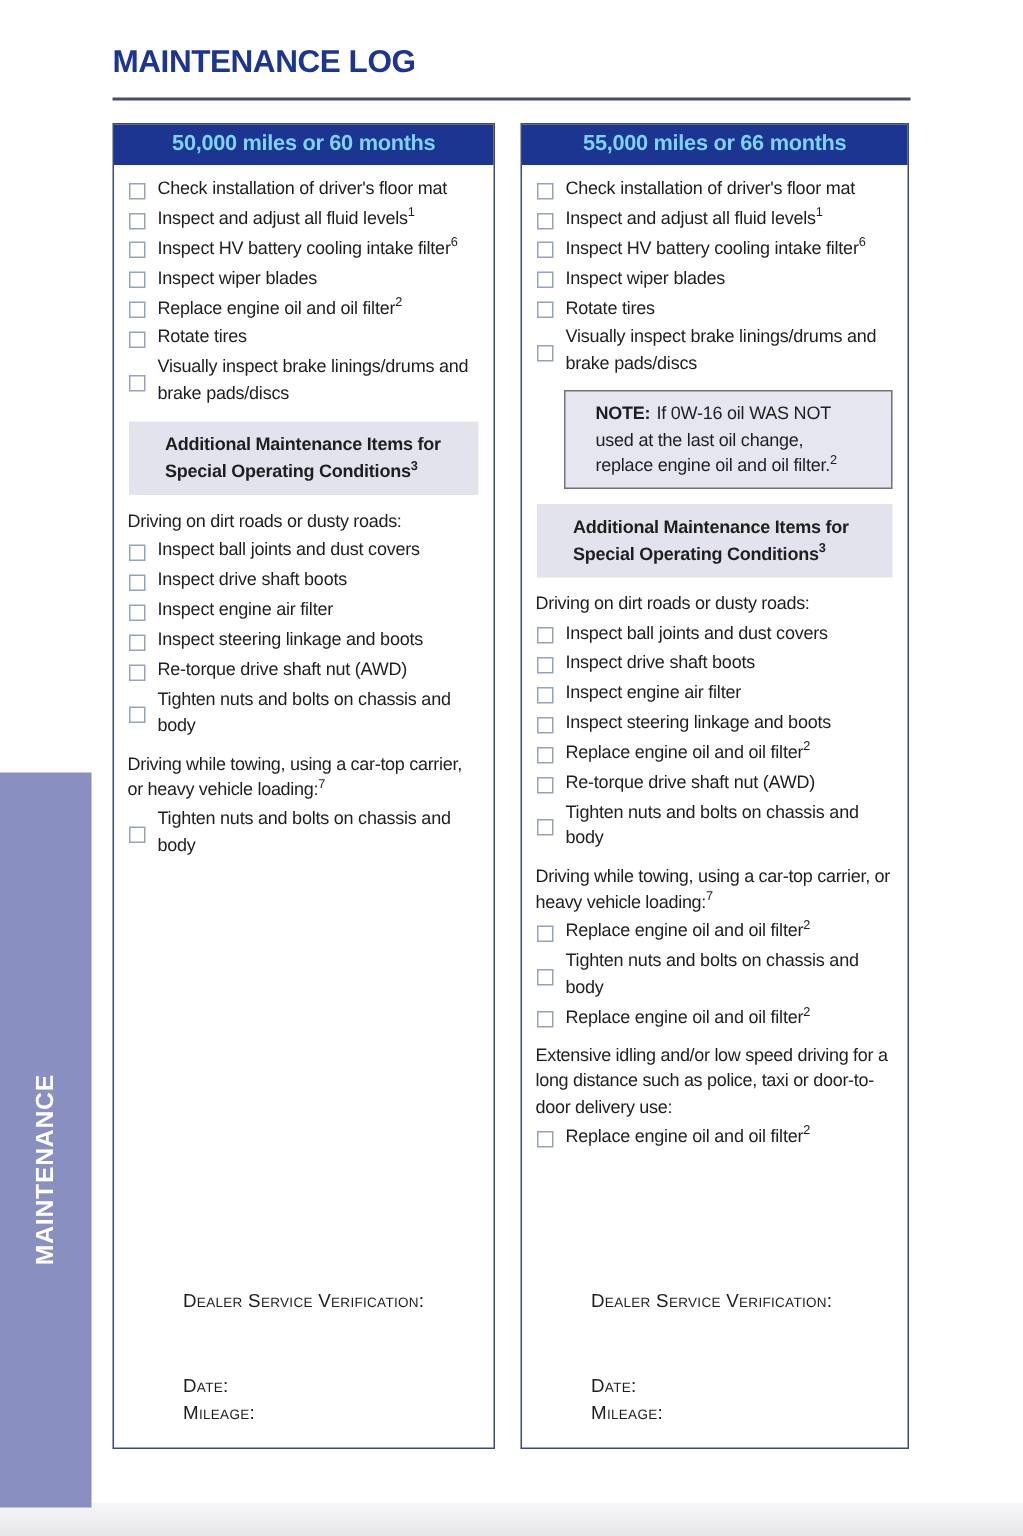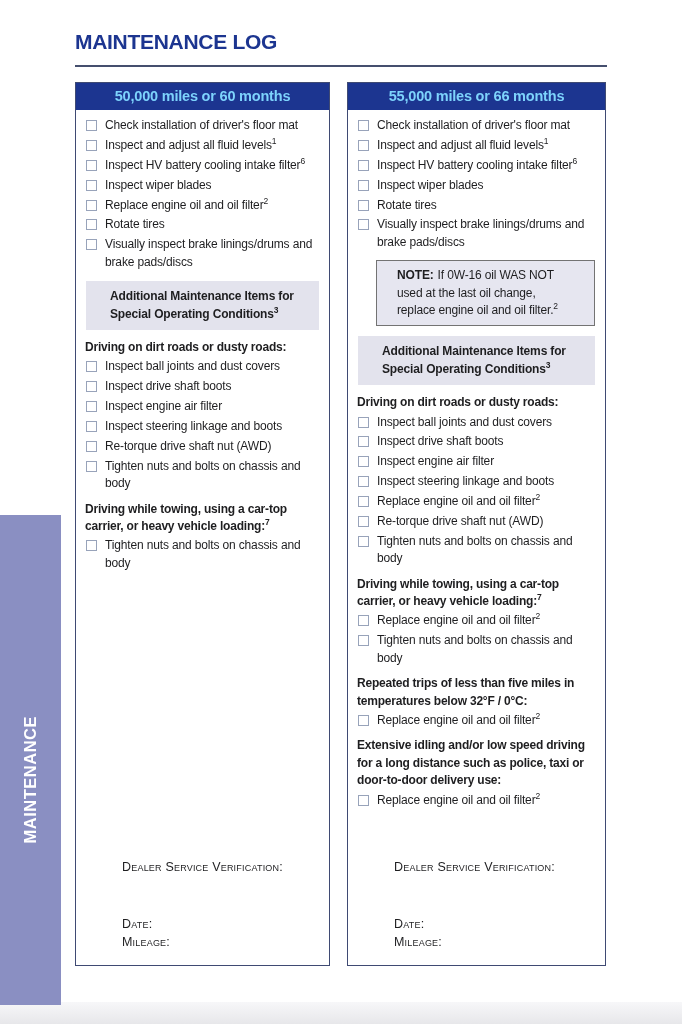--- a/index.html
+++ b/index.html
@@ -86,21 +86,21 @@
   }
   .col-body {
     padding: 7px 8px 0 8px;
     font-size: 12px;
     line-height: 1.45;
     letter-spacing: -0.15px;
   }
   
   .check-item {
     display: flex;
-    align-items: flex-start;
+    align-items: center;
     gap: 8px;
     margin: 0 0 2.5px 2px;
   }
   .checkbox {
     flex: none;
     width: 11px; height: 11px;
     border: 1.5px solid #98a3ba;
     background: #ffffff;
     margin-top: 3px;
   }
@@ -120,21 +120,21 @@
   
   .note {
     background: var(--notebg, #e6e6f0);
     border: 1px solid #737373;
     padding: 6px 20px;
     margin: 9px 2px 10px 20px;
   }
   .note b { margin-right: 4px; }
   
   .subhead {
-    font-weight: bold;
+    font-weight: normal;
     margin: 8px 0 2px 1px;
     letter-spacing: -0.2px;
   }
   
   .verification {
     position: absolute;
     left: 11px; right: 8px; bottom: 13px;
     font-size: 12.5px;
   }
   .ver-label {
@@ -301,21 +301,20 @@
             </div>
             <div class="subhead"><span>Driving while towing, using a car-top carrier, or heavy vehicle loading:</span><sup>7</sup></div>
             <div class="check-item">
               <span class="checkbox"></span>
               <span class="check-text"><span>Replace engine oil and oil filter</span><sup>2</sup></span>
             </div>
             <div class="check-item">
               <span class="checkbox"></span>
               <span class="check-text"><span>Tighten nuts and bolts on chassis and body</span><sup></sup></span>
             </div>
-            <div class="subhead"><span>Repeated trips of less than five miles in temperatures below 32°F / 0°C:</span><sup></sup></div>
             <div class="check-item">
               <span class="checkbox"></span>
               <span class="check-text"><span>Replace engine oil and oil filter</span><sup>2</sup></span>
             </div>
             <div class="subhead"><span>Extensive idling and/or low speed driving for a long distance such as police, taxi or door-to-door delivery use:</span><sup></sup></div>
             <div class="check-item">
               <span class="checkbox"></span>
               <span class="check-text"><span>Replace engine oil and oil filter</span><sup>2</sup></span>
             </div>
           </div>

